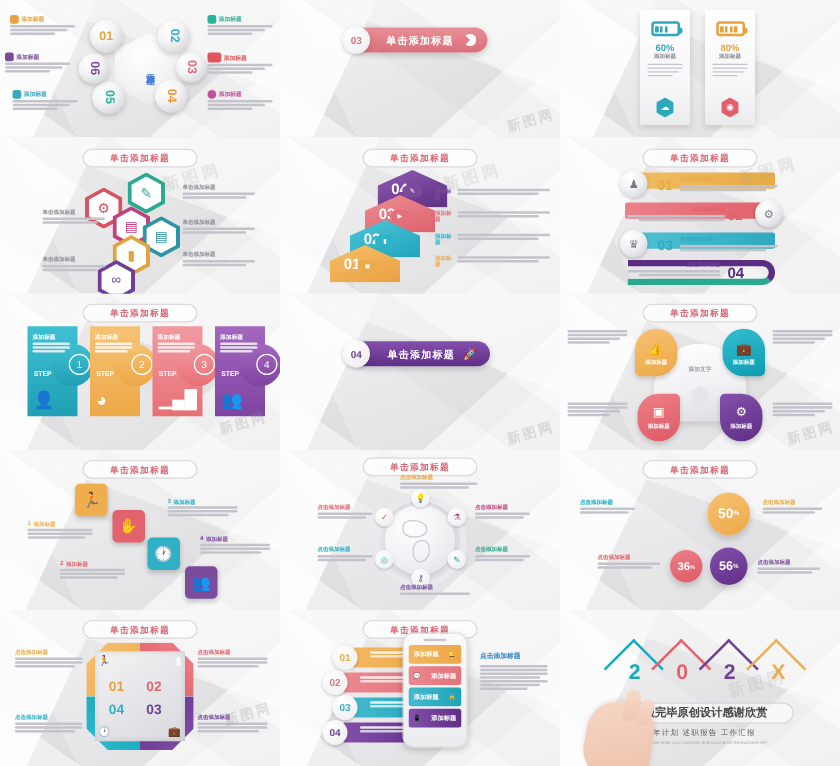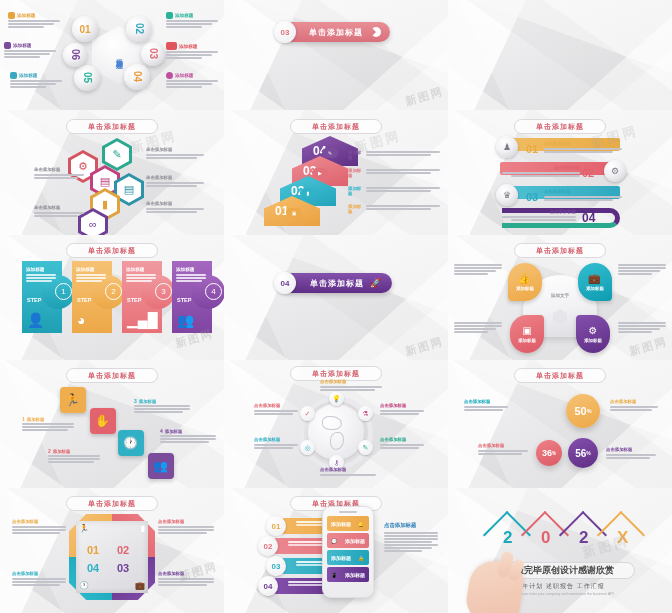--- a/index.html
+++ b/index.html
@@ -259,20 +259,53 @@
     </div>
     <div style="position:absolute;left:50px;top:21px;width:22px;height:22px;border-radius:50%;
                 background:radial-gradient(circle at 35% 28%,#fff,#ececf0);box-shadow:0 1px 3px rgba(0,0,0,.22);
                 display:flex;align-items:center;justify-content:center;color:#d9707c;font-size:8px;font-weight:bold">
       <span>03</span>
     </div>
     <div class="wm">新图网</div>
   </div>
 
   <div class="slide">
+    <div class="batcard" style="left:64px">
+      <div class="bat" style="color:#2fa8bd;border-color:#2fa8bd">
+          <i></i>
+          <i></i>
+          <i></i>
+        </div>
+      <div class="pct" style="color:#2fa8bd">60%</div>
+      <div class="miniTitle" style="color:#8a8a93">添加标题</div>
+      <div style="width:28px">
+          <i class="fk l"></i>
+          <i class="fk l"></i>
+          <i class="fk m"></i>
+          <i class="fk s"></i>
+        </div>
+      <div class="hexbadge" style="background:#2fa8bd">☁</div>
+    </div>
+    <div class="batcard" style="left:116px">
+      <div class="bat" style="color:#e5a23d;border-color:#e5a23d">
+          <i></i>
+          <i></i>
+          <i></i>
+          <i></i>
+        </div>
+      <div class="pct" style="color:#e5a23d">80%</div>
+      <div class="miniTitle" style="color:#8a8a93">添加标题</div>
+      <div style="width:28px">
+          <i class="fk l"></i>
+          <i class="fk l"></i>
+          <i class="fk m"></i>
+          <i class="fk s"></i>
+        </div>
+      <div class="hexbadge" style="background:#e0606c">◉</div>
+    </div>
   </div>
 
   <div class="slide">
     <div class="pill c-r" style="top:9px;width:92px;height:15px;font-size:7px">
       <span>单击添加标题</span>
     </div>
     <div class="hx" style="left:102px;top:28px;background:#2aa98e">
         <div class="inner" style="color:#2aa98e">✎</div>
       </div>
     <div class="hx" style="left:68px;top:40px;background:#d4545f">

